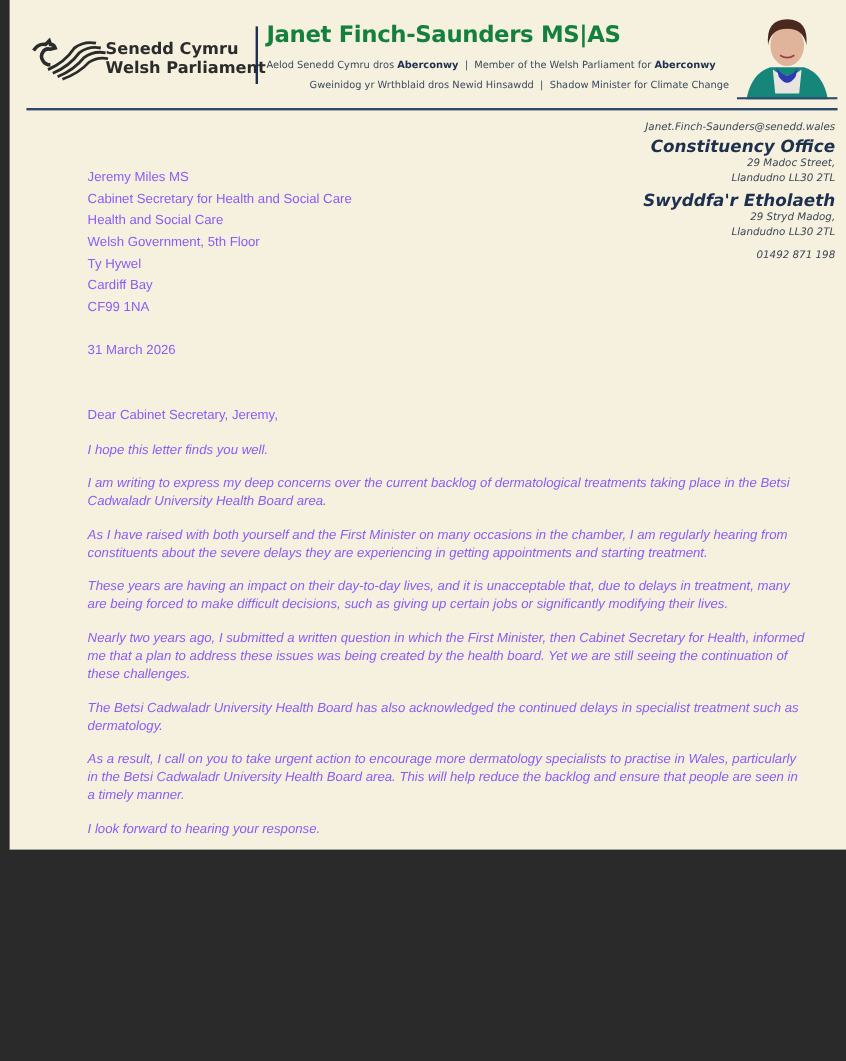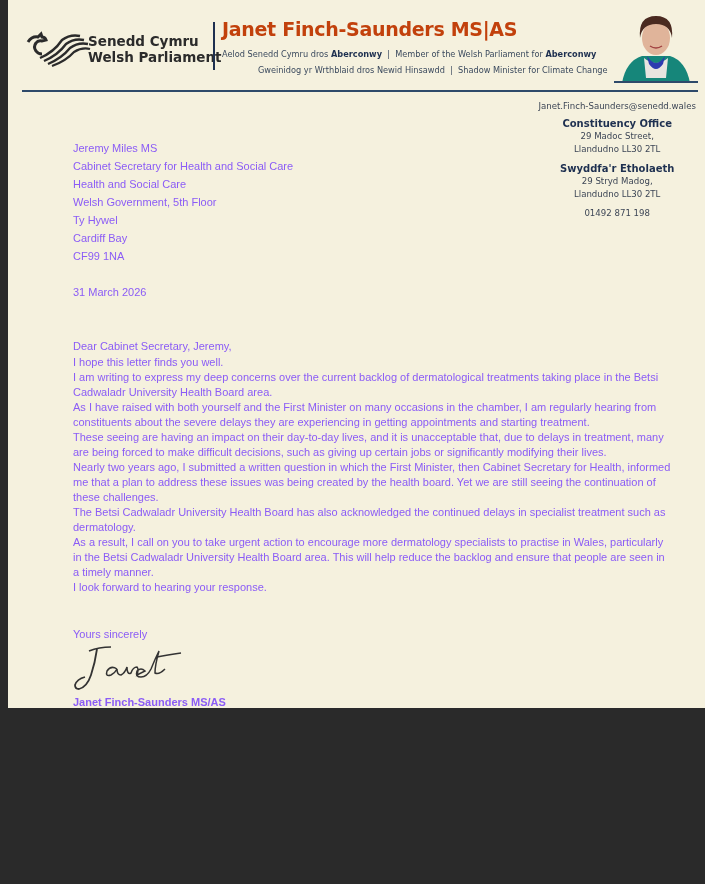--- a/index.html
+++ b/index.html
@@ -20,52 +20,52 @@
       position: absolute; left: 80px; top: 33px;
       font-family: "DejaVu Sans", sans-serif; font-weight: bold;
       font-size: 13.5px; line-height: 16px; color: #2b2b2b;
     }
     .vbar {
       position: absolute; left: 205px; top: 22px; width: 2px; height: 48px; background: #1e3050;
     }
     .ms-name {
       position: absolute; left: 214px; top: 18px;
       font-family: "DejaVu Sans", sans-serif; font-weight: bold;
-      font-size: 19px; color: #c2410c; letter-spacing: -0.3px; white-space: nowrap;
+      font-size: 19px; color: #15803d; letter-spacing: -0.3px; white-space: nowrap;
     }
     .ms-line {
       position: absolute; left: 214px;
       font-family: "DejaVu Sans", sans-serif; font-size: 8.2px; color: #3b4a5e; white-space: nowrap;
     }
     .ms-line b { color: #1e3050; text-align: center; }
     .ms-line1 { top: 49px; }
     .ms-line2 { top: 65px; margin-left: 36px; }
     .photo { position: absolute; left: 606px; top: 8px; width: 84px; height: 75px; }
     .hr { position: absolute; left: 14px; top: 90px; width: 676px; height: 2px; background: #2e4a6a; }
 
     
     .contact {
-      position: absolute; right: 9px; top: 100px; text-align: center;
-      font-family: "DejaVu Sans", sans-serif; font-size: 8.6px; color: #3d4656; line-height: 13px;
+      position: absolute; right: 9px; top: 100px; text-align: right;
+      font-family: "DejaVu Sans", sans-serif; font-size: 8.6px; color: #3d4656; line-height: 13px; font-style: italic;
     }
     .contact .email { margin-bottom: 4px; }
-    .contact .heading { font-weight: bold; color: #1e3050; font-size: 10px; }
+    .contact .heading { font-weight: bold; color: #1e3050; font-size: 14px; }
     .contact .block { margin-bottom: 6px; }
 
     
     .letter {
       position: absolute; left: 65px; top: 139px; width: 600px;
       font-family: "Liberation Sans", sans-serif; font-size: 11px; color: #8b5cf6;
       line-height: 18px;
     }
     .addr div { white-space: nowrap; }
     .date { margin-top: 18px; }
     .subject { margin-top: 18px; font-weight: bold; text-decoration: underline; }
     .salutation { margin-top: 36px; }
-    .para { margin-top: 0; line-height: 15px; }
+    .para { margin-top: 13px; line-height: 15px; font-style: italic; }
     .closing { margin-top: 30px; }
     .signature { width: 120px; height: 50px; margin-top: 0px; margin-left: -4px; display: block; }
     .signame { margin-top: 0px; font-weight: bold; }
   </style>
 </head>
 <body>
 
 <div class="page">
 
   <svg class="logo" viewBox="0 0 70 40">
@@ -123,21 +123,21 @@
       <div>Welsh Government, 5th Floor</div>
       <div>Ty Hywel</div>
       <div>Cardiff Bay</div>
       <div>CF99 1NA</div>
     </div>
     <div class="date">31 March 2026</div>
     <div class="salutation">Dear Cabinet Secretary, Jeremy,</div>
     <div class="para">I hope this letter finds you well.</div>
     <div class="para">I am writing to express my deep concerns over the current backlog of dermatological treatments taking place in the Betsi Cadwaladr University Health Board area.</div>
     <div class="para">As I have raised with both yourself and the First Minister on many occasions in the chamber, I am regularly hearing from constituents about the severe delays they are experiencing in getting appointments and starting treatment.</div>
-    <div class="para">These seeing are having an impact on their day-to-day lives, and it is unacceptable that, due to delays in treatment, many are being forced to make difficult decisions, such as giving up certain jobs or significantly modifying their lives.</div>
+    <div class="para">These years are having an impact on their day-to-day lives, and it is unacceptable that, due to delays in treatment, many are being forced to make difficult decisions, such as giving up certain jobs or significantly modifying their lives.</div>
     <div class="para">Nearly two years ago, I submitted a written question in which the First Minister, then Cabinet Secretary for Health, informed me that a plan to address these issues was being created by the health board. Yet we are still seeing the continuation of these challenges.</div>
     <div class="para">The Betsi Cadwaladr University Health Board has also acknowledged the continued delays in specialist treatment such as dermatology.</div>
     <div class="para">As a result, I call on you to take urgent action to encourage more dermatology specialists to practise in Wales, particularly in the Betsi Cadwaladr University Health Board area. This will help reduce the backlog and ensure that people are seen in a timely manner.</div>
     <div class="para">I look forward to hearing your response.</div>
     <div class="closing">Yours sincerely</div>
     <svg class="signature" viewBox="0 0 120 50">
       <path d="M28 6 q-2 14 -6 26 q-4 12 -12 14 q-4 0 -4 -4 q2 -6 10 -8" fill="none" stroke="#333" stroke-width="1.8"></path>
       <path d="M20 8 q10 -4 22 -4" fill="none" stroke="#333" stroke-width="1.6"></path>
       <path d="M48 26 q-6 -4 -10 2 q-2 6 4 4 q4 -2 6 -6 q0 6 4 6 q4 -2 6 -8 q0 8 4 6 q2 -6 6 -6 q2 2 0 8 q4 -2 8 -4 q-4 -4 -8 0 q-2 6 4 6 q6 0 10 -8 q4 -10 8 -18 q-4 14 -4 22 q4 2 10 -4" fill="none" stroke="#333" stroke-width="1.5"></path>
       <path d="M88 14 q10 -2 24 -4" fill="none" stroke="#333" stroke-width="1.5"></path>

